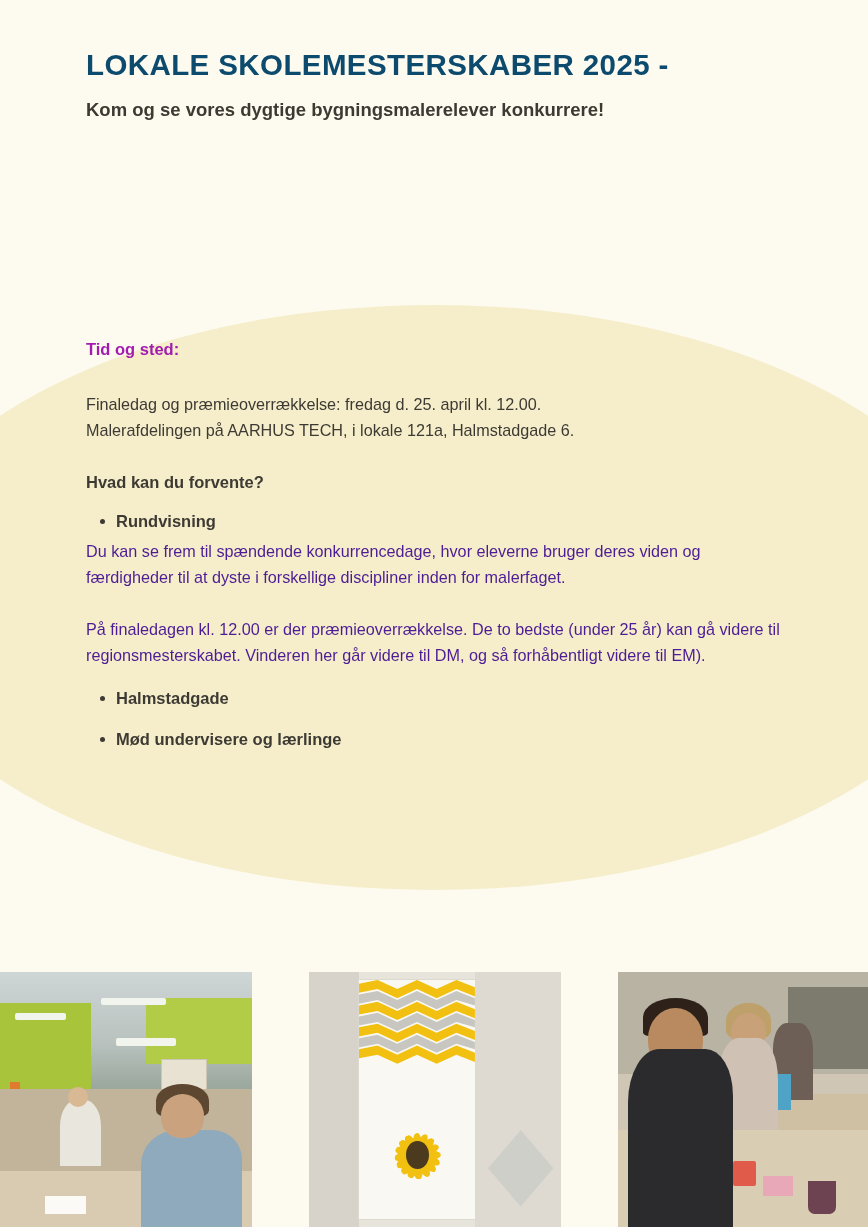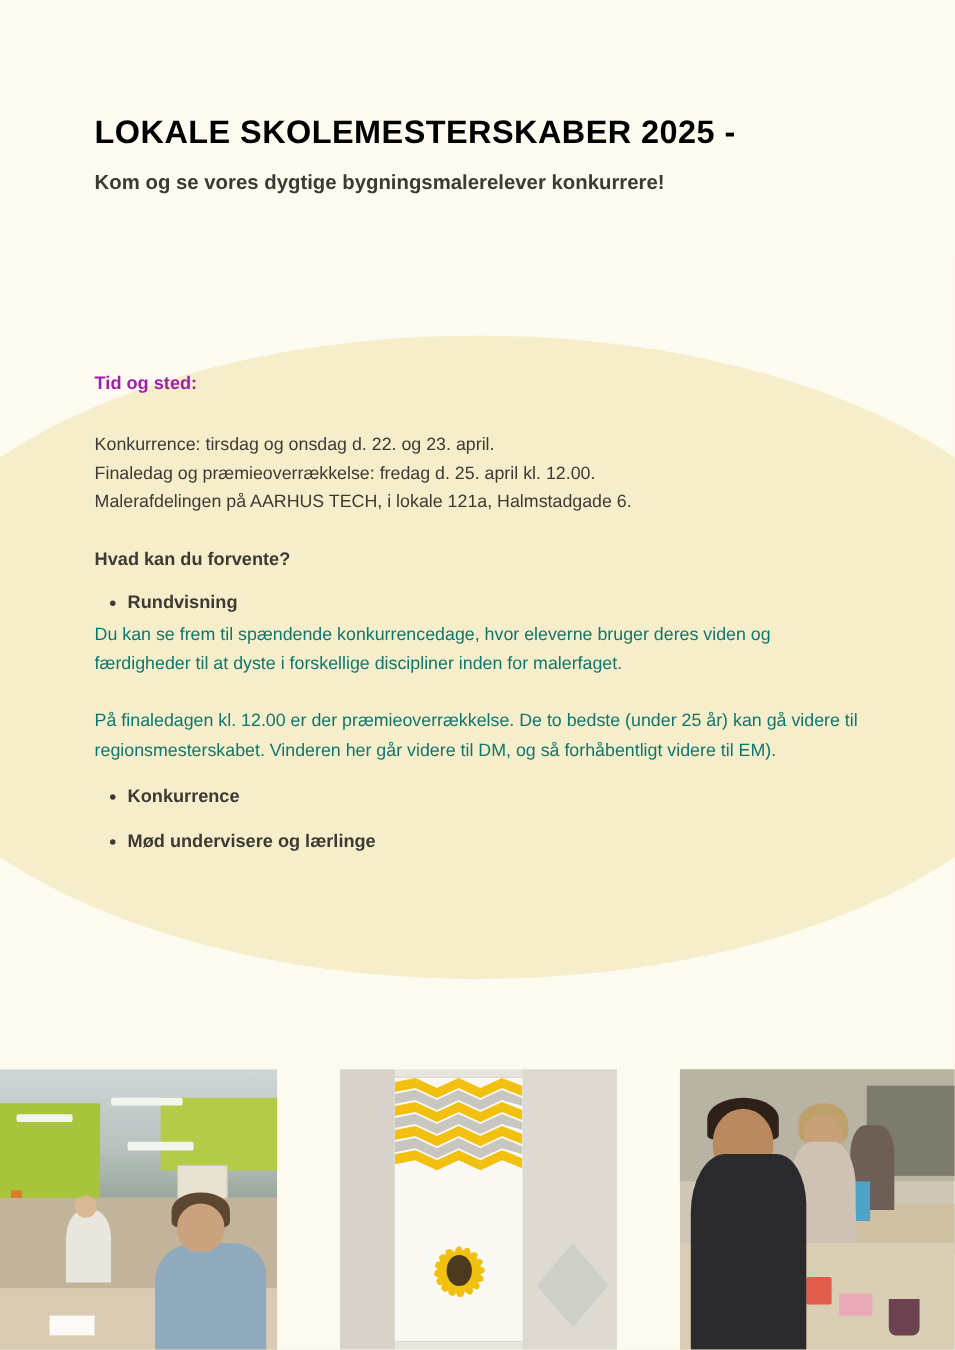--- a/index.html
+++ b/index.html
@@ -30,25 +30,25 @@
   }
 
   .content {
     position: relative;
     z-index: 1;
     padding: 0 86px;
   }
 
   .title {
     margin: 0;
-    padding-top: 104px;
+    padding-top: 48px;
     font-size: 29.5px;
     letter-spacing: 0.4px;
     font-weight: bold;
-    color: #000000;
+    color: #0c4a6e;
     line-height: 1.15;
     text-transform: uppercase;
   }
 
   .subtitle {
     margin: 16px 0 0 0;
     font-size: 18.5px;
     font-weight: bold;
     color: #3d3a33;
     line-height: 1.3;
@@ -113,21 +113,21 @@
     width: 5px;
     height: 5px;
     border-radius: 50%;
     background: #3d3a33;
   }
 
   .para {
     margin: 4px 0 0 0;
     font-size: 16.2px;
     line-height: 1.62;
-    color: #0f766e;
+    color: #4c1d95;
   }
 
   .para.spaced { margin-top: 26px; }
 
   .bullet-gap { margin-top: 28px; }
 
   
   .photos {
     position: absolute;
     left: 0;
@@ -321,37 +321,36 @@
   <p class="subtitle">Kom og se vores dygtige bygningsmalerelever konkurrere!</p>
 
 
 </div>
 
 <div class="block-when">
 
   <p class="sec-head tid-head">Tid og sted:</p>
 
   <div class="lines">
-    <div>Konkurrence: tirsdag og onsdag d. 22. og 23. april.</div>
     <div>Finaledag og præmieoverrækkelse: fredag d. 25. april kl. 12.00.</div>
     <div>Malerafdelingen på AARHUS TECH, i lokale 121a, Halmstadgade 6.</div>
   </div>
 
   <p class="hvad-head">Hvad kan du forvente?</p>
 
   <ul class="bullets">
     <li>Rundvisning</li>
   </ul>
 
   <p class="para">Du kan se frem til spændende konkurrencedage, hvor eleverne bruger deres viden og færdigheder til at dyste i forskellige discipliner inden for malerfaget.</p>
 
   <p class="para spaced">På finaledagen kl. 12.00 er der præmieoverrækkelse. De to bedste (under 25 år) kan gå videre til regionsmesterskabet. Vinderen her går videre til DM, og så forhåbentligt videre til EM).</p>
 
   <ul class="bullets bullet-gap">
-    <li>Konkurrence</li>
+    <li>Halmstadgade</li>
   </ul>
 
   <ul class="bullets bullet-gap">
     <li>Mød undervisere og lærlinge</li>
   </ul>
 
 </div>
 
 <div class="photos">
 

